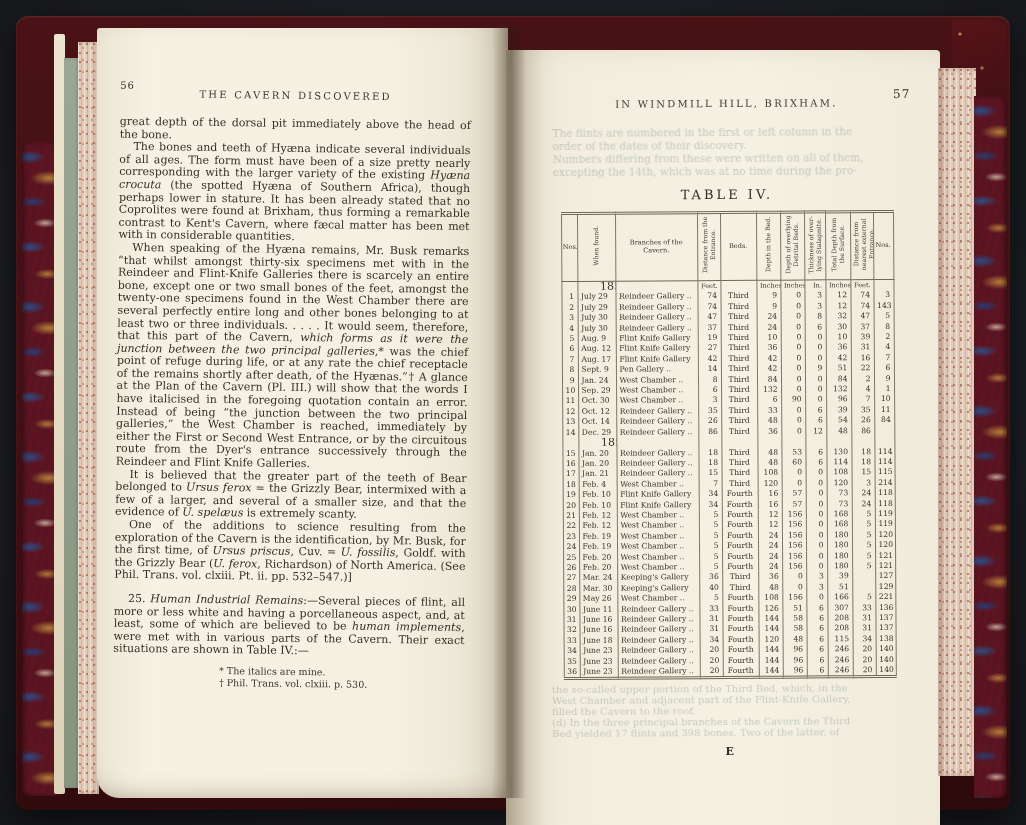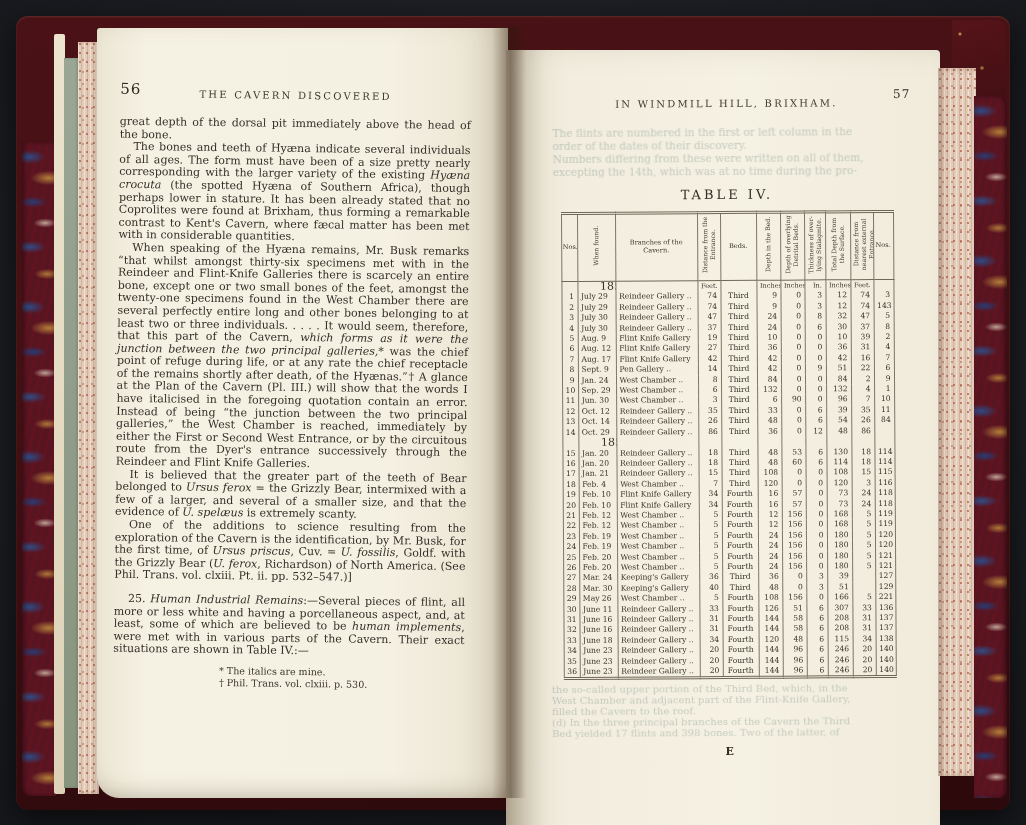--- a/index.html
+++ b/index.html
@@ -51,21 +51,21 @@
     background:linear-gradient(90deg,#e3dbc6 0%,#f2edde 9%,#f5f1e3 55%,#f0ebdb 100%);
     box-shadow:inset 38px 0 46px -30px rgba(70,50,25,.5), inset 0 -16px 24px -20px rgba(70,50,25,.3);}
   .gutter{position:absolute;left:492px;top:26px;width:34px;height:772px;pointer-events:none;
     background:linear-gradient(90deg, rgba(60,40,20,0) 0%, rgba(60,40,20,.28) 40%, rgba(40,25,12,.38) 55%, rgba(60,40,20,0) 100%);}
   .pl-inner{position:relative;height:100%;padding:56px 36px 0 24px;box-sizing:border-box;
     transform:rotate(0.7deg);transform-origin:50% 0;}
   .pr-inner{position:relative;height:100%;padding:42px 30px 0 36px;box-sizing:border-box;
     transform:rotate(-0.35deg);transform-origin:50% 0;}
   .running-head-row{position:relative;text-align:center;height:14px;margin-bottom:20px;}
   .running-head{font-size:10px;letter-spacing:2.2px;color:#3d382f;}
-  .pagenum-left{position:absolute;left:0;top:-2px;font-size:15px;letter-spacing:1px;}
+  .pagenum-left{position:absolute;left:0;top:-2px;font-size:10px;letter-spacing:1px;}
   .pagenum-right{position:absolute;right:0;top:-4px;font-size:12px;letter-spacing:1px;}
   .paragraphs{font-size:11px;line-height:12.6px;text-align:justify;color:#332f28;}
   .paragraphs p{margin:0;}
   .paragraphs p.indent{text-indent:14px;}
   .paragraphs p.gap{margin-top:11px;}
   .footnotes{margin-top:8px;margin-left:106px;font-size:9.5px;line-height:12.5px;color:#3a352d;}
   .ghost{color:#7f948a;opacity:.42;filter:blur(.45px);text-align:justify;}
   .ghost-top{margin:4px 8px 0 10px;font-size:10.5px;line-height:13px;}
   .ghost-bottom{margin:4px 2px 0 6px;font-size:10px;line-height:11px;opacity:.4;}
   .table-title{text-align:center;font-size:13px;letter-spacing:3px;margin-top:9px;color:#332f27;}
@@ -296,21 +296,21 @@
               <td class="ta-c">Third</td>
               <td class="ta-r">132</td>
               <td class="ta-r">0</td>
               <td class="ta-r">0</td>
               <td class="ta-r">132</td>
               <td class="ta-r">4</td>
               <td class="ta-r">1</td>
             </tr>
             <tr>
               <td class="ta-r">11</td>
-              <td class="ta-l">Jun. 30</td>
+              <td class="ta-l">Oct. 30</td>
               <td class="ta-l">West Chamber  ..</td>
               <td class="ta-r">3</td>
               <td class="ta-c">Third</td>
               <td class="ta-r">6</td>
               <td class="ta-r">90</td>
               <td class="ta-r">0</td>
               <td class="ta-r">96</td>
               <td class="ta-r">7</td>
               <td class="ta-r">10</td>
             </tr>
@@ -335,21 +335,21 @@
               <td class="ta-c">Third</td>
               <td class="ta-r">48</td>
               <td class="ta-r">0</td>
               <td class="ta-r">6</td>
               <td class="ta-r">54</td>
               <td class="ta-r">26</td>
               <td class="ta-r">84</td>
             </tr>
             <tr>
               <td class="ta-r">14</td>
-              <td class="ta-l">Oct. 29</td>
+              <td class="ta-l">Dec. 29</td>
               <td class="ta-l">Reindeer Gallery ..</td>
               <td class="ta-r">86</td>
               <td class="ta-c">Third</td>
               <td class="ta-r">36</td>
               <td class="ta-r">0</td>
               <td class="ta-r">12</td>
               <td class="ta-r">48</td>
               <td class="ta-r">86</td>
               <td class="ta-r"></td>
             </tr>
@@ -409,21 +409,21 @@
               <td class="ta-r">18</td>
               <td class="ta-l">Feb. 4</td>
               <td class="ta-l">West Chamber  ..</td>
               <td class="ta-r">7</td>
               <td class="ta-c">Third</td>
               <td class="ta-r">120</td>
               <td class="ta-r">0</td>
               <td class="ta-r">0</td>
               <td class="ta-r">120</td>
               <td class="ta-r">3</td>
-              <td class="ta-r">116</td>
+              <td class="ta-r">214</td>
             </tr>
             <tr>
               <td class="ta-r">19</td>
               <td class="ta-l">Feb. 10</td>
               <td class="ta-l">Flint Knife Gallery</td>
               <td class="ta-r">34</td>
               <td class="ta-c">Fourth</td>
               <td class="ta-r">16</td>
               <td class="ta-r">57</td>
               <td class="ta-r">0</td>

